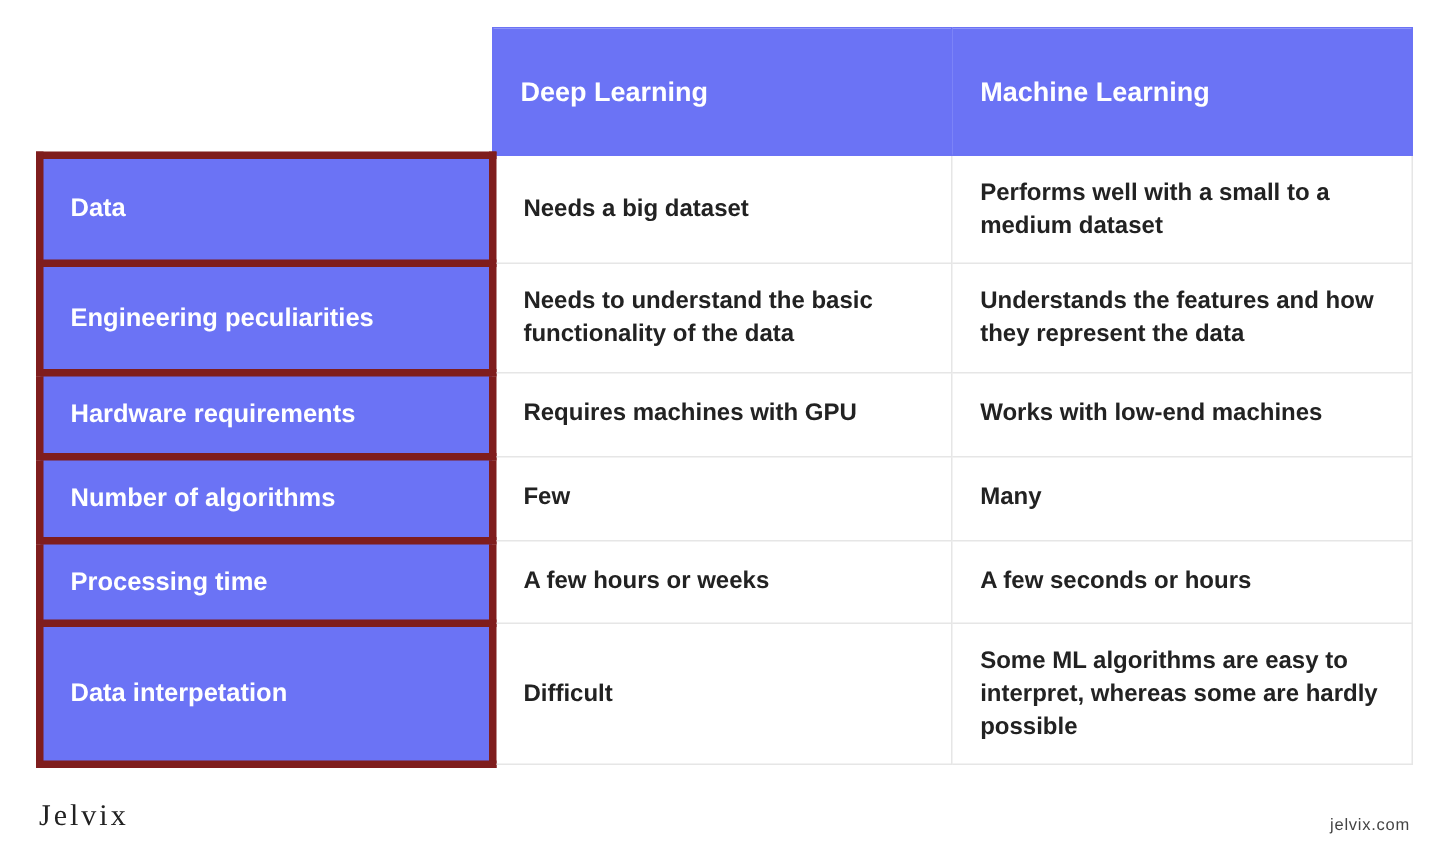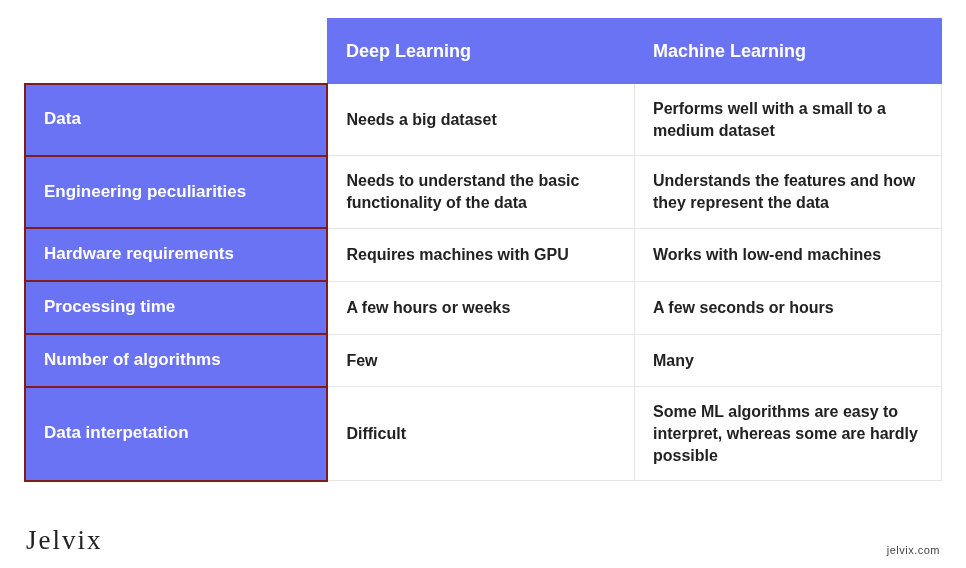--- a/index.html
+++ b/index.html
@@ -32,49 +32,49 @@
   thead th.blank {
     background: #ffffff;
     border: none;
   }
   thead th.colhead {
     background: #6b73f5;
     color: #ffffff;
     font-weight: 700;
     font-size: 18px;
     border: 1px solid #6b73f5;
-    padding: 20px 18px;
+    padding: 30px 18px;
     margin-top: 20px;
   }
   tbody th.rowhead {
     background: #6b73f5;
     color: #ffffff;
     font-weight: 700;
     font-size: 17px;
-    border: 2px solid #7f1d1d;
+    border: 5px solid #7f1d1d;
     text-align: left;
   }
   tbody td {
     background: #ffffff;
     color: #222;
     font-weight: 600;
   }
   .footer {
     position: absolute;
     bottom: 12px;
     left: 26px;
     right: 26px;
     display: flex;
     justify-content: space-between;
     align-items: flex-end;
     color: #333;
   }
   .brand {
     font-family: "Times New Roman", Georgia, serif;
-    font-size: 27px;
+    font-size: 20px;
     letter-spacing: 2px;
     color: #222;
   }
   .url {
     font-family: Arial, sans-serif;
     font-size: 11px;
     color: #444;
     letter-spacing: 0.5px;
   }
 </style>
@@ -105,28 +105,28 @@
         <th class="rowhead">Engineering peculiarities</th>
         <td>Needs to understand the basic functionality of the data</td>
         <td>Understands the features and how they represent the data</td>
       </tr>
       <tr>
         <th class="rowhead">Hardware requirements</th>
         <td>Requires machines with GPU</td>
         <td>Works with low-end machines</td>
       </tr>
       <tr>
+        <th class="rowhead">Number of algorithms</th>
+        <td>Few</td>
+        <td>Many</td>
+      </tr>
+      <tr>
         <th class="rowhead">Processing time</th>
         <td>A few hours or weeks</td>
         <td>A few seconds or hours</td>
-      </tr>
-      <tr>
-        <th class="rowhead">Number of algorithms</th>
-        <td>Few</td>
-        <td>Many</td>
       </tr>
       <tr>
         <th class="rowhead">Data interpetation</th>
         <td>Difficult</td>
         <td>Some ML algorithms are easy to interpret, whereas some are hardly possible</td>
       </tr>
     </tbody>
   </table>
 </div>
 

